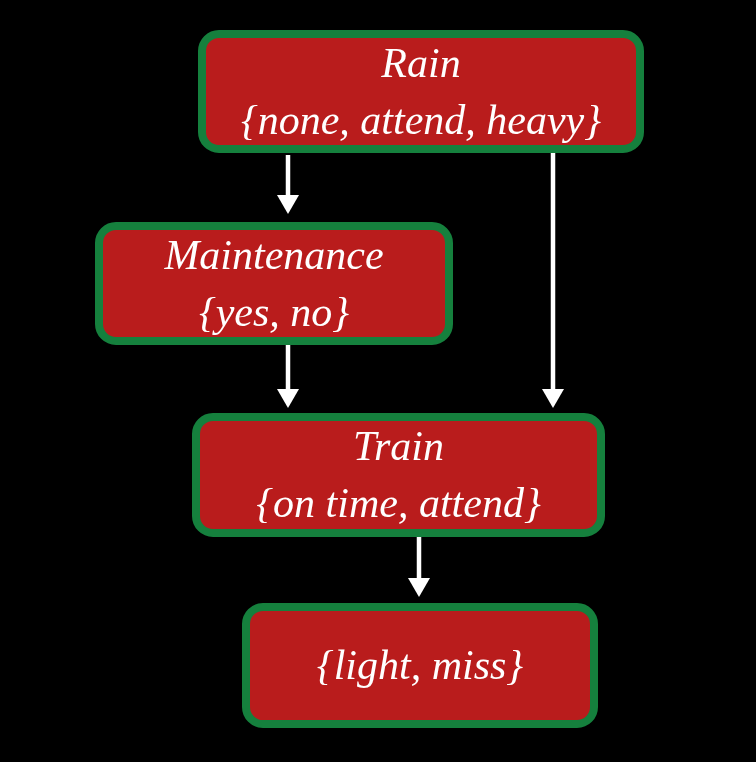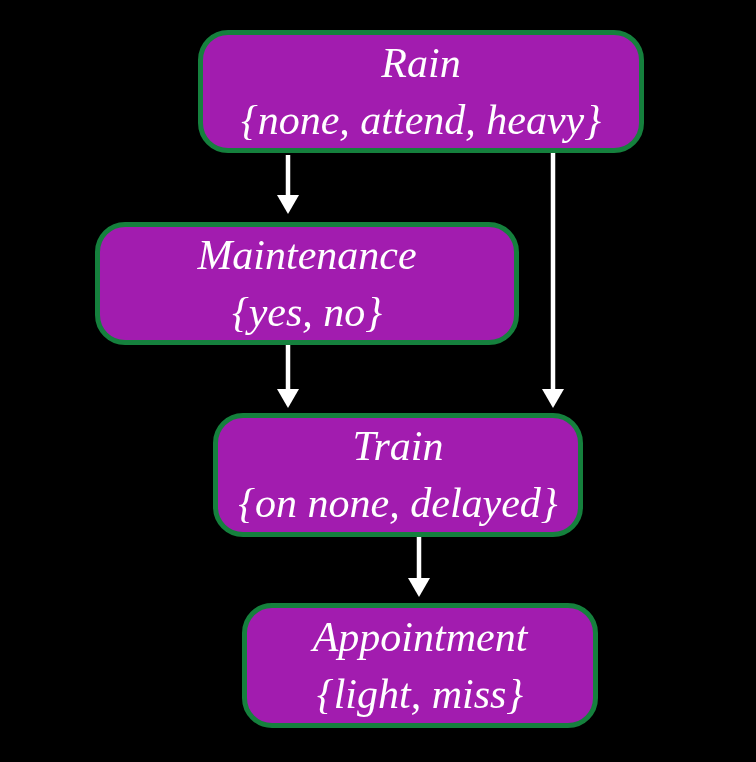--- a/index.html
+++ b/index.html
@@ -26,37 +26,37 @@
     stroke: #ffffff;
     stroke-width: 4.5;
   }
   .edges polygon {
     fill: #ffffff;
     stroke: none;
   }
   .node {
     position: absolute;
     box-sizing: border-box;
-    border: 5px solid #15803d;
-    border-radius: 30px;
-    background: #a21caf;
+    border: 8px solid #15803d;
+    border-radius: 21px;
+    background: #b91c1c;
     color: #ffffff;
     display: flex;
     flex-direction: column;
     align-items: center;
     justify-content: center;
     text-align: center;
     font-style: italic;
     font-size: 42px;
     line-height: 57px;
     white-space: nowrap;
   }
   .node-rain        { left: 198px; top: 30px;  width: 446px; height: 123px; }
-  .node-maintenance { left: 95px;  top: 222px; width: 424px; height: 123px; }
-  .node-train       { left: 213px; top: 413px; width: 370px; height: 124px; }
+  .node-maintenance { left: 95px;  top: 222px; width: 358px; height: 123px; }
+  .node-train       { left: 192px; top: 413px; width: 413px; height: 124px; }
   .node-appointment { left: 242px; top: 603px; width: 356px; height: 125px; }
 </style>
 </head>
 <body>
 
 <div class="canvas">
 
   <svg class="edges" width="756" height="762" viewBox="0 0 756 762" xmlns="http://www.w3.org/2000/svg">
     <g>
       <line x1="288" y1="155" x2="288" y2="197"></line>
@@ -81,21 +81,20 @@
     <div class="node-domain">{none, attend, heavy}</div>
   </div>
 
   <div class="node node-maintenance">
     <div class="node-name">Maintenance</div>
     <div class="node-domain">{yes, no}</div>
   </div>
 
   <div class="node node-train">
     <div class="node-name">Train</div>
-    <div class="node-domain">{on none, delayed}</div>
+    <div class="node-domain">{on time, attend}</div>
   </div>
 
   <div class="node node-appointment">
-    <div class="node-name">Appointment</div>
     <div class="node-domain">{light, miss}</div>
   </div>
 
 </div>
 
 </body></html>

